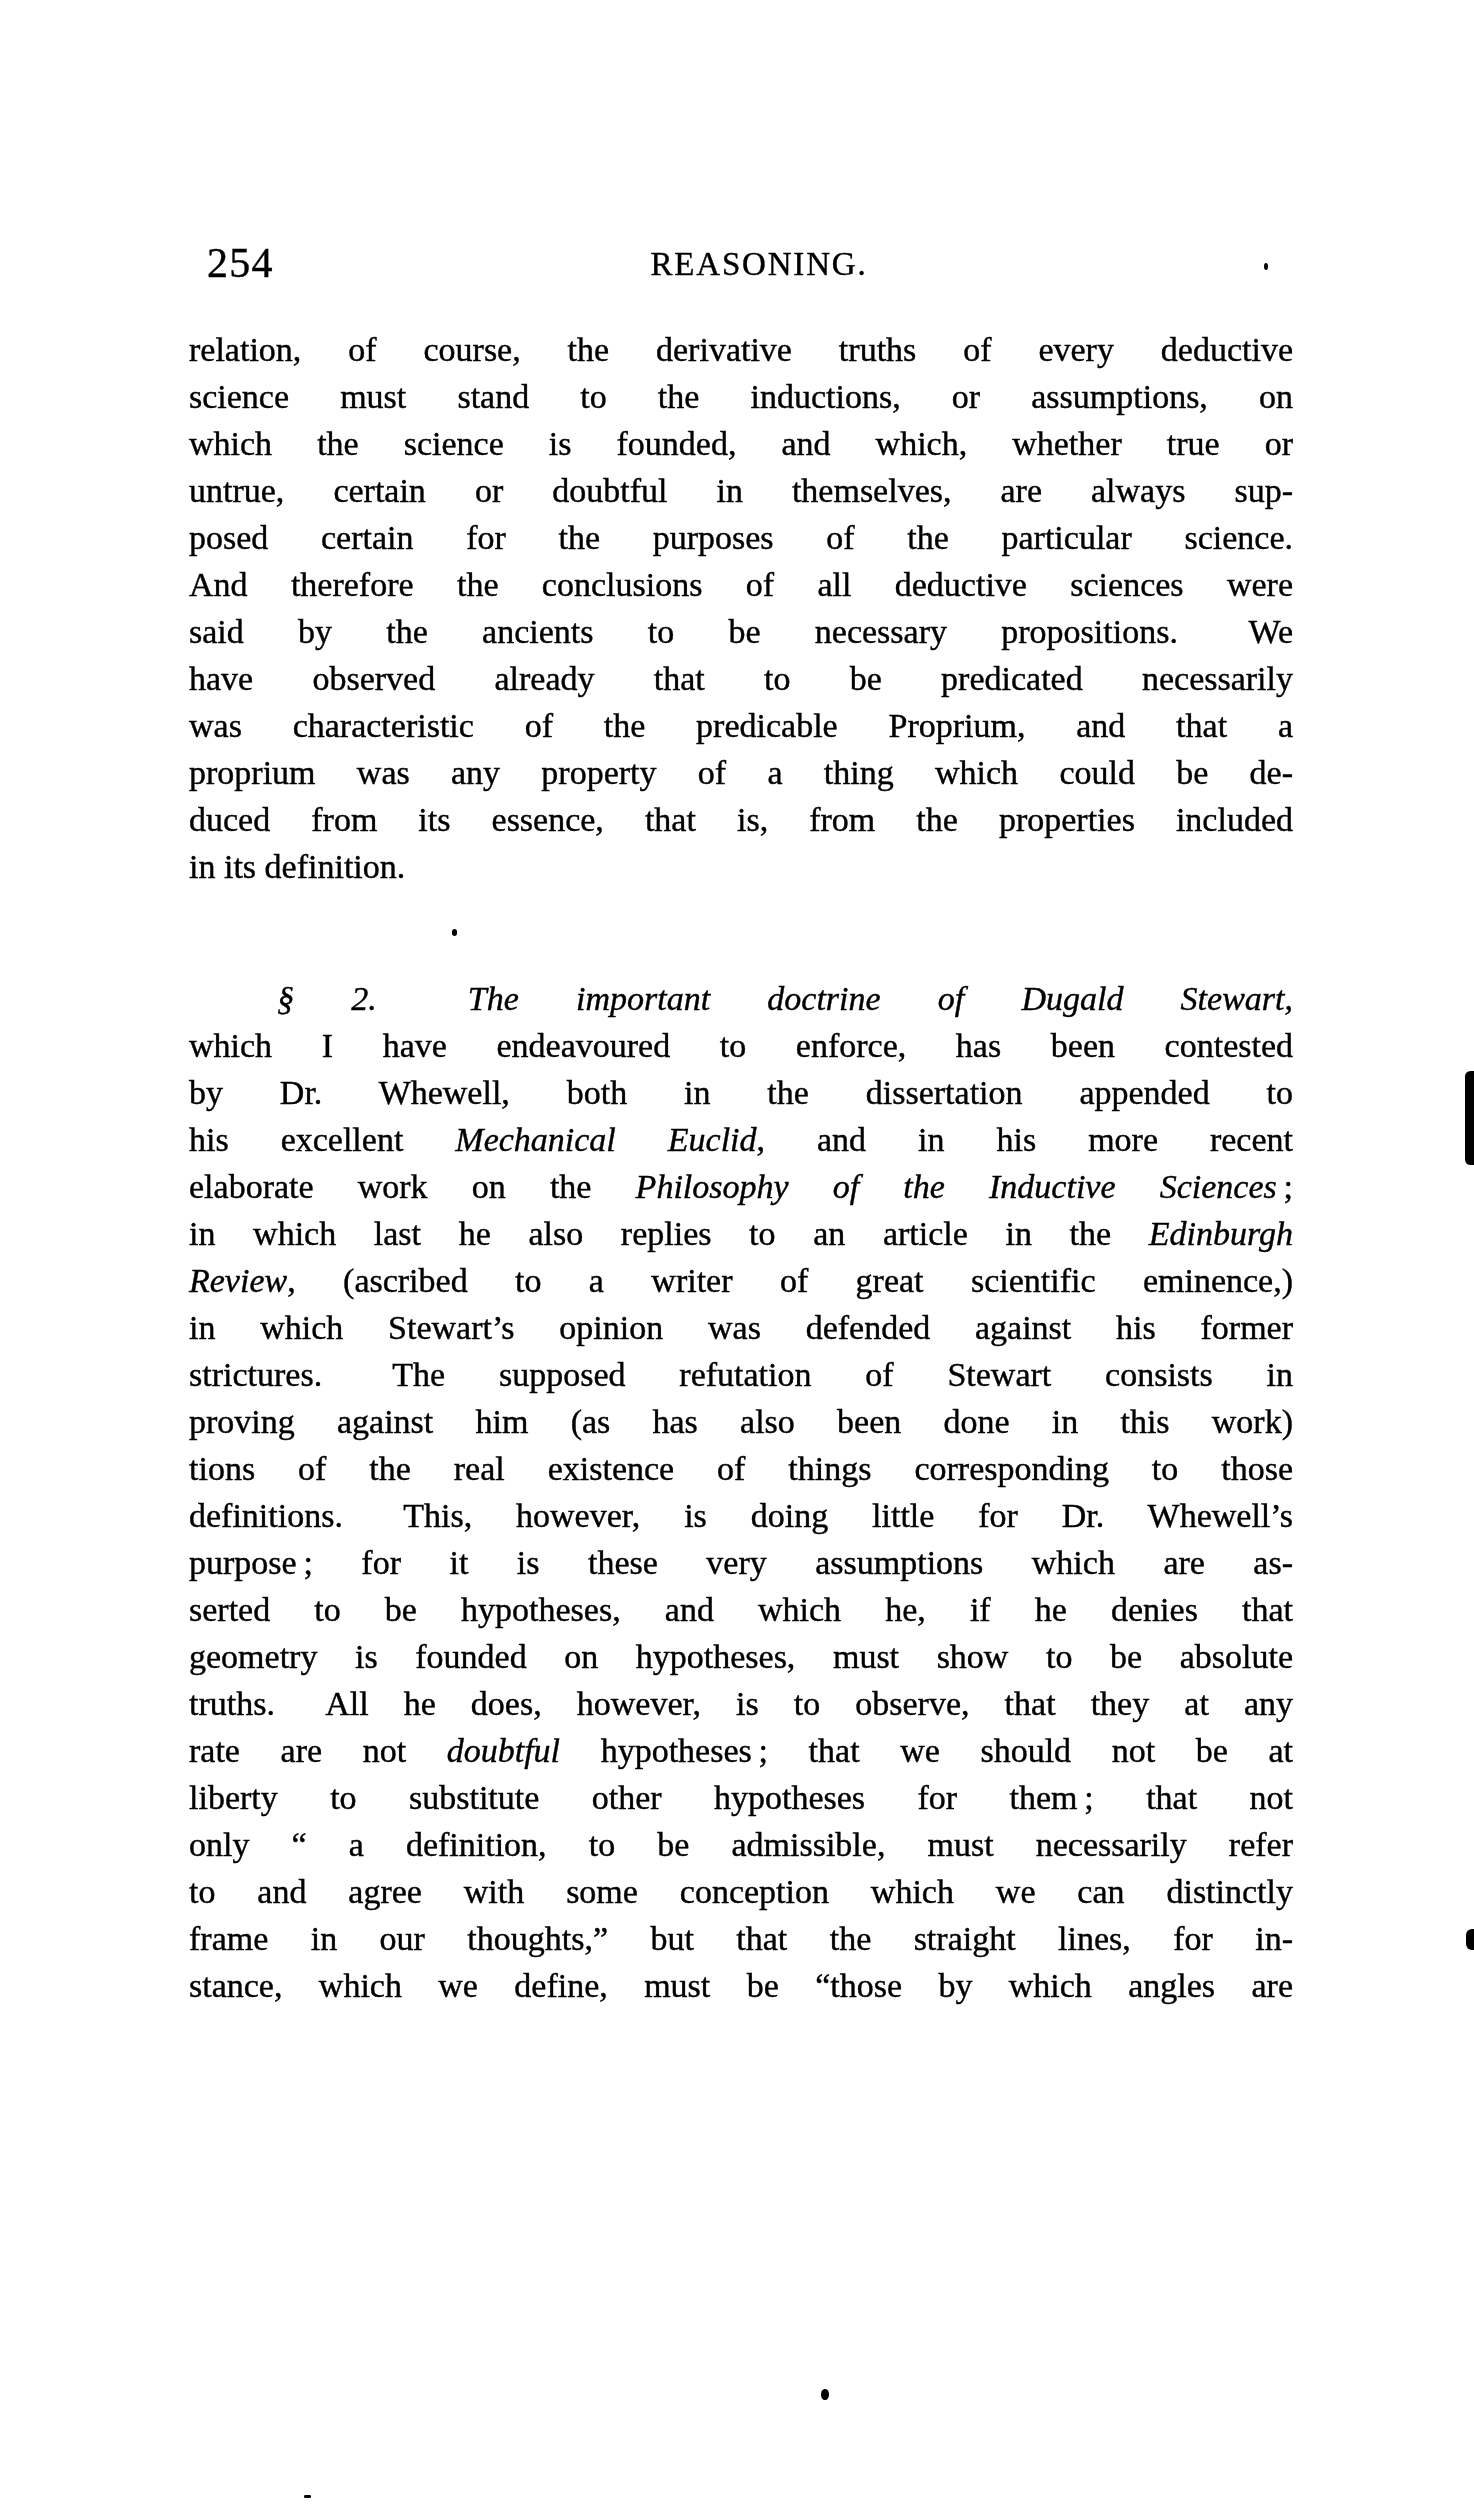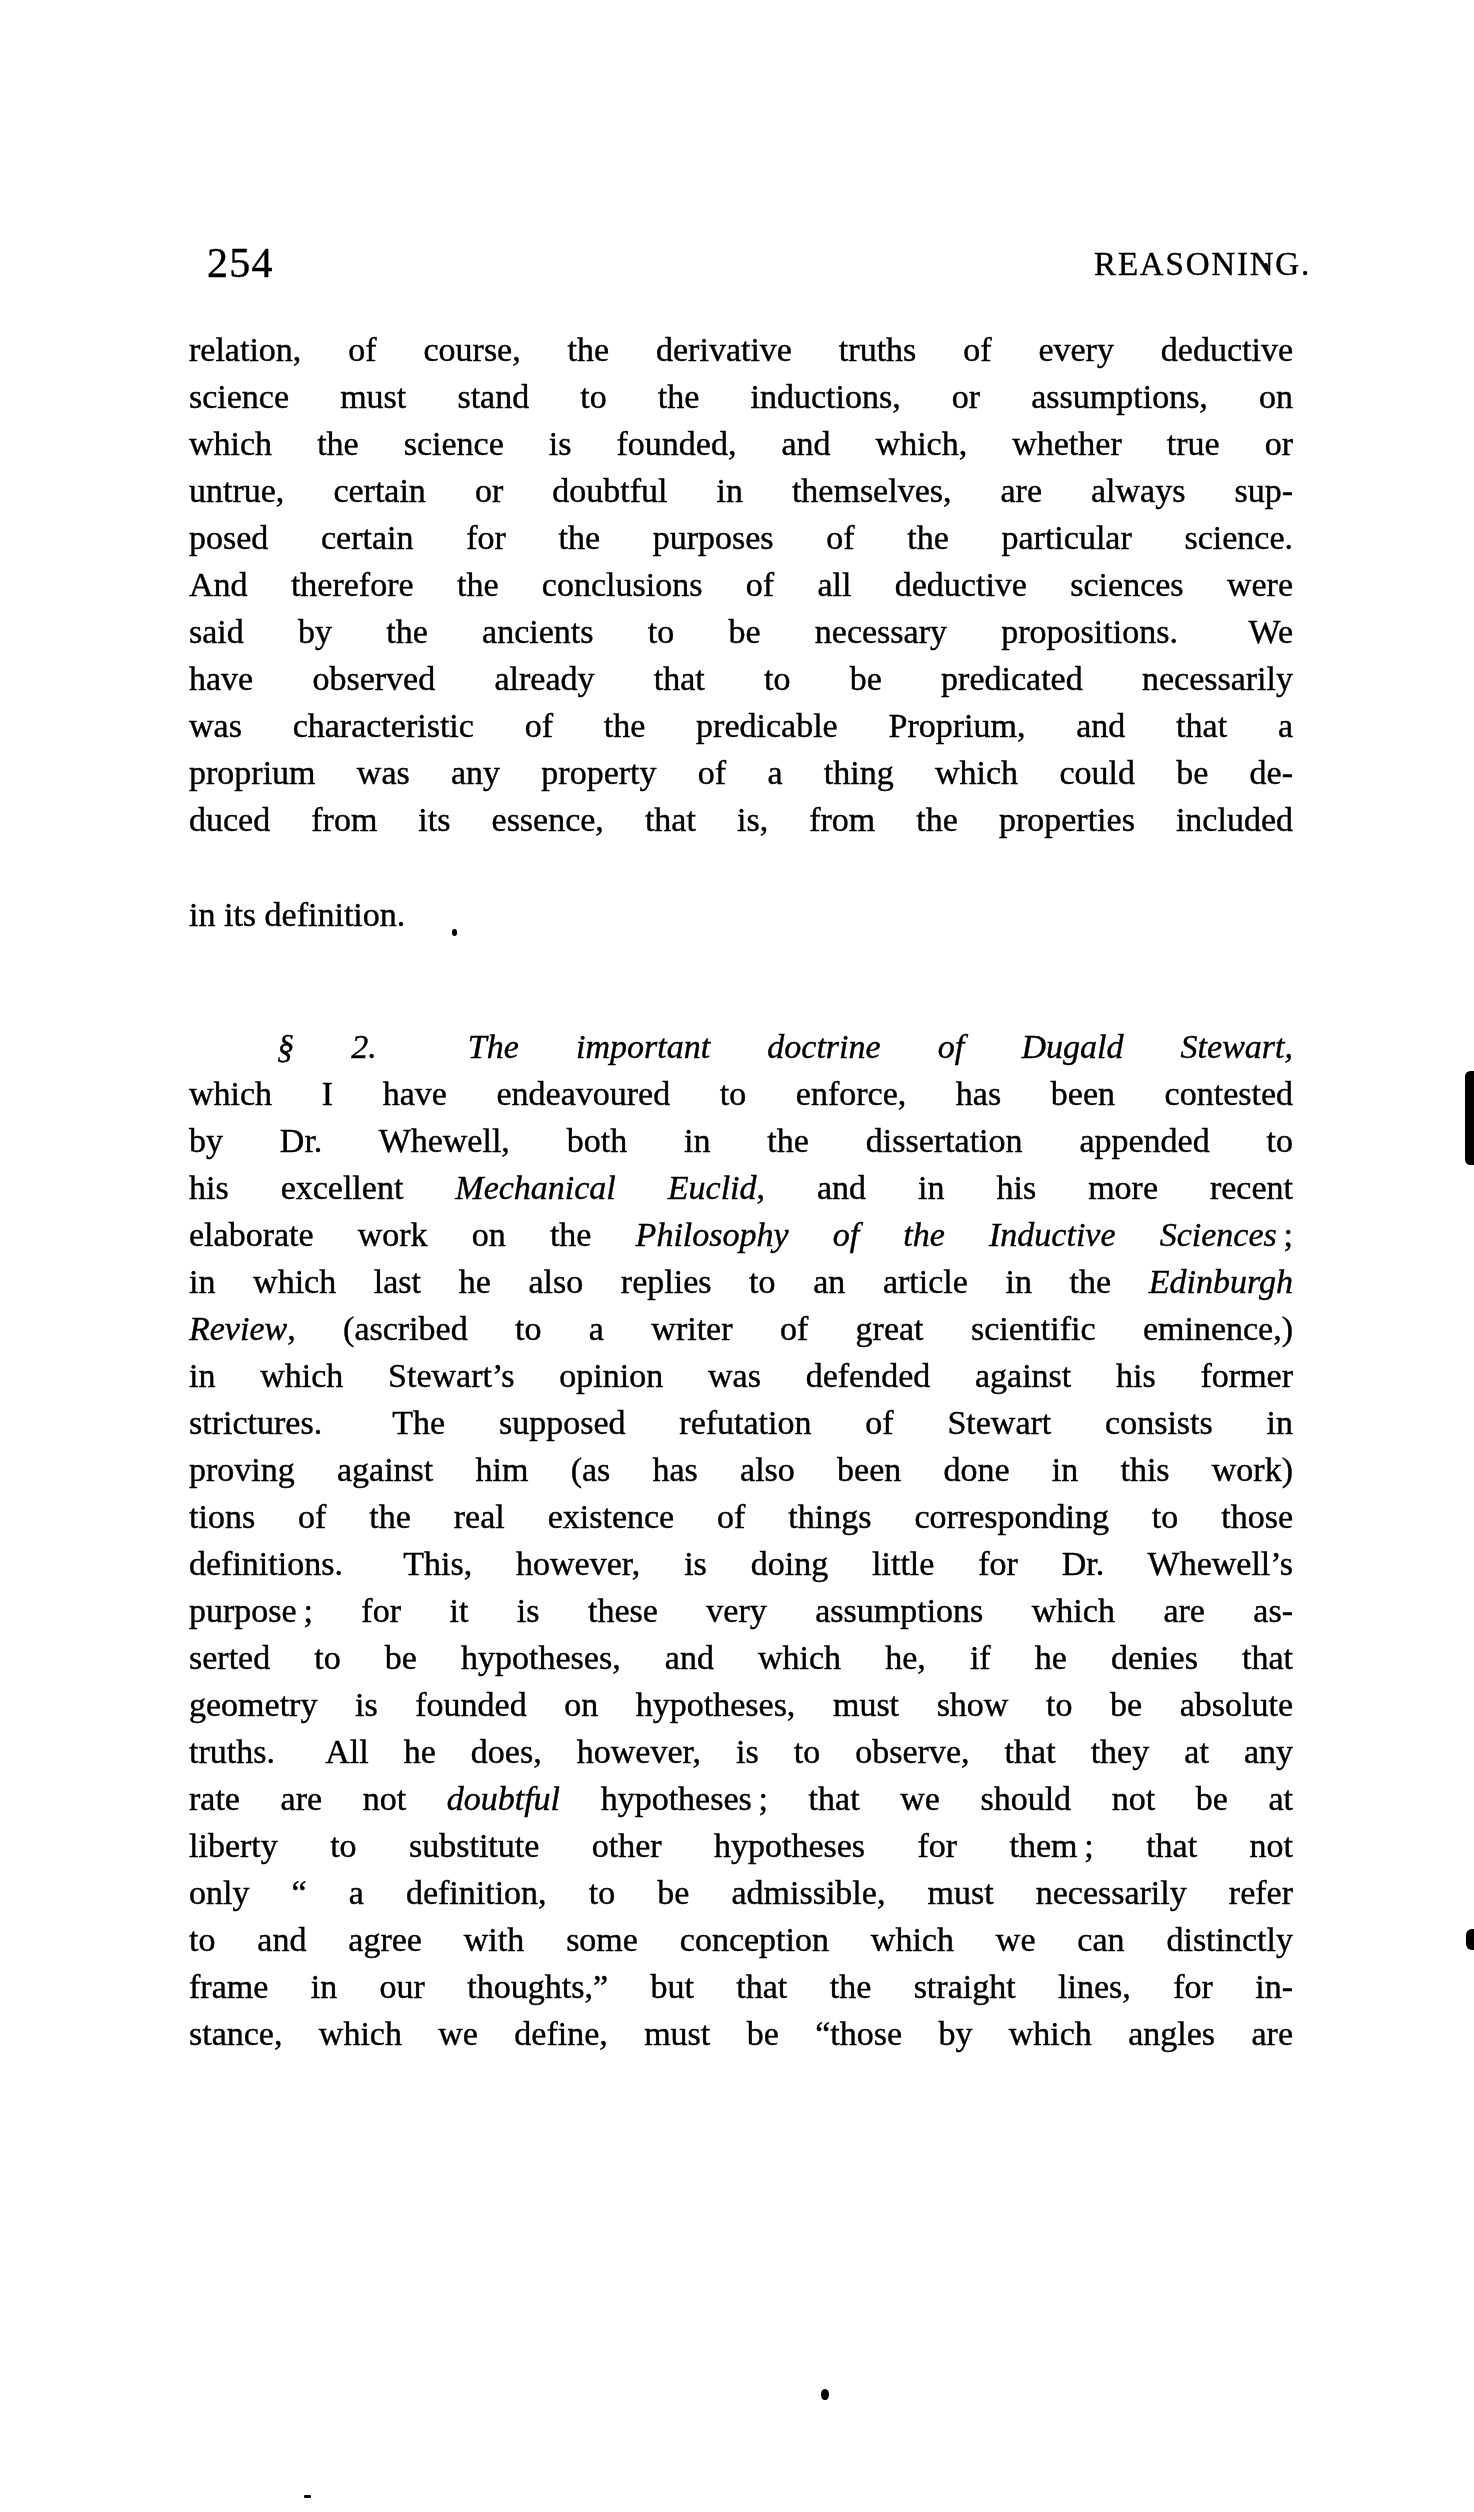--- a/index.html
+++ b/index.html
@@ -19,41 +19,41 @@
     top: 242px;
     font-size: 42px;
     line-height: 1;
     letter-spacing: 1.2px;
   }
   .running-head {
     position: absolute;
     left: 207px;
     top: 248px;
     width: 1104px;
-    text-align: right;
+    text-align: center;
     font-size: 33px;
     line-height: 1;
     letter-spacing: 1.8px;
   }
   .textblock {
     position: absolute;
     left: 189px;
     top: 326px;
     width: 1104px;
     font-size: 34px;
     line-height: 47px;
   }
   .para { margin: 0; }
   .para + .para { margin-top: 85px; }
   .line {
     text-align: justify;
     text-align-last: justify;
     white-space: normal;
   }
-  .line.short { text-align-last: left; margin-top: 48px; }
+  .line.short { text-align-last: left; }
   .line.indent { text-indent: 88px; font-style: italic; }
   .line i { font-style: italic; }
   .artifact { position: absolute; background: #000; }
   .speck-a  { left: 1264px; top: 263px;  width: 4.2px;  height: 7.1px; border-radius: 50%; }
   .speck-b  { left: 452px;  top: 929px; width: 5.4px;  height: 7.1px; border-radius: 50%; }
   .edge-bar { left: 1465px; top: 1071px; width: 10px; height: 94px; border-radius: 5.4px 0 0 5.4px; }
   .edge-blob{ left: 1466px; top: 1929px; width: 9px; height: 21.4px; border-radius: 6px 0 0 6px; }
   .speck-c  { left: 821px; top: 2389px; width: 7.7px; height: 11.3px; border-radius: 50%; }
   .speck-d  { left: 304px;  top: 2495px; width: 6.6px; height: 3px;  border-radius: 1.2px; }
 </style>

